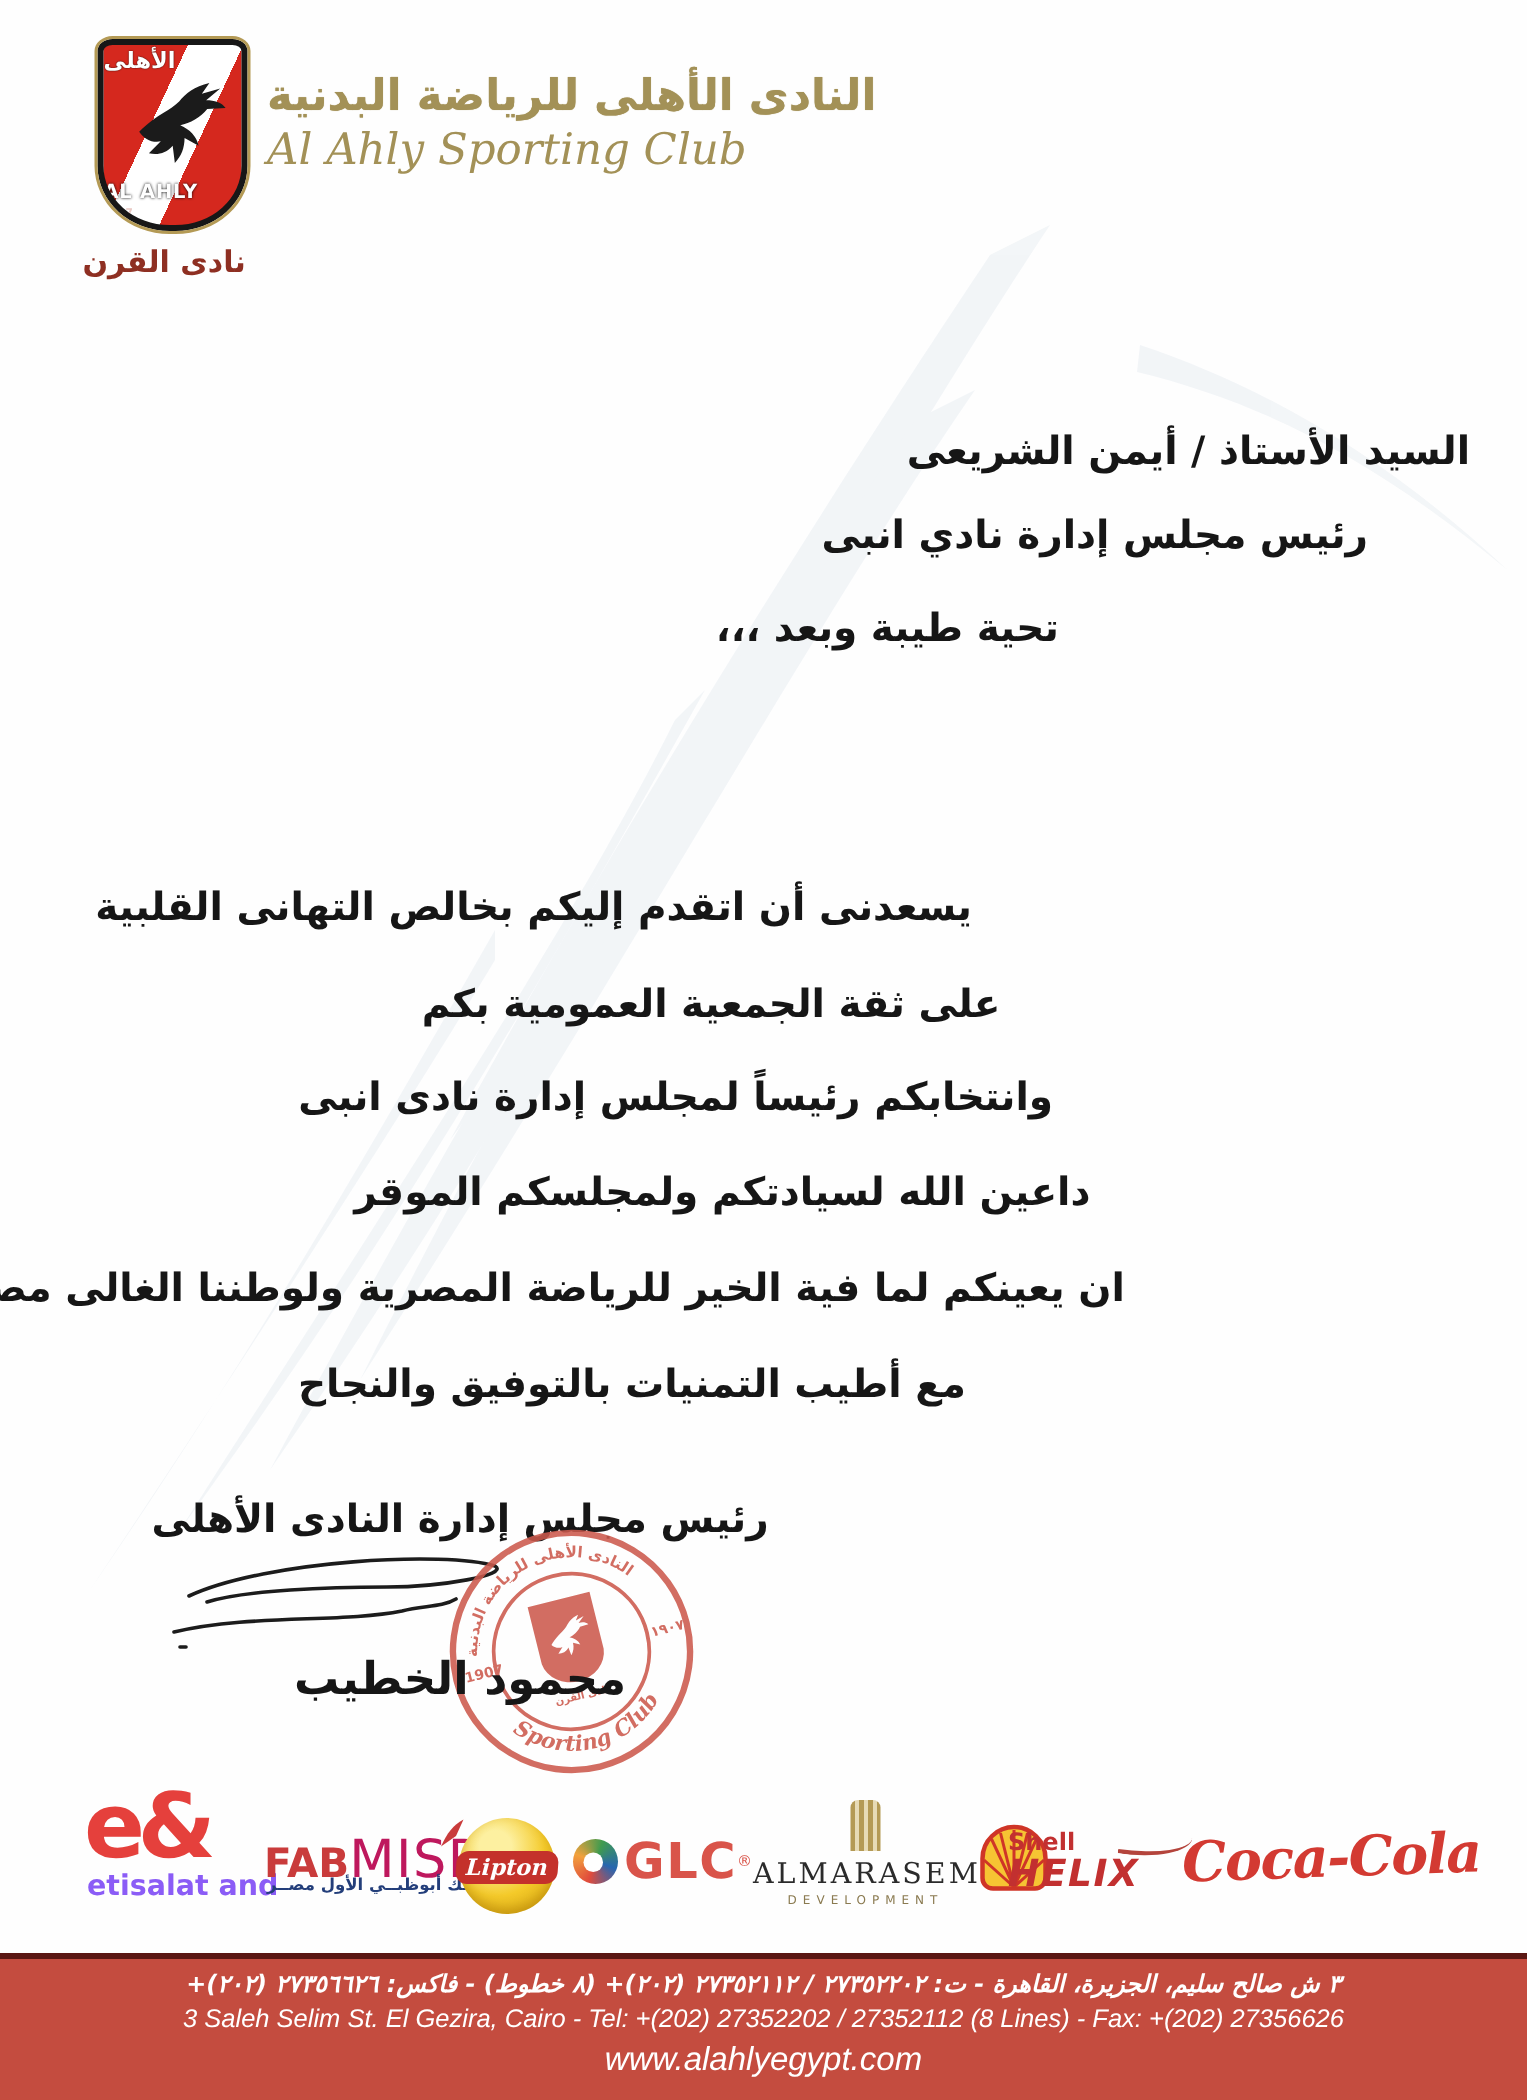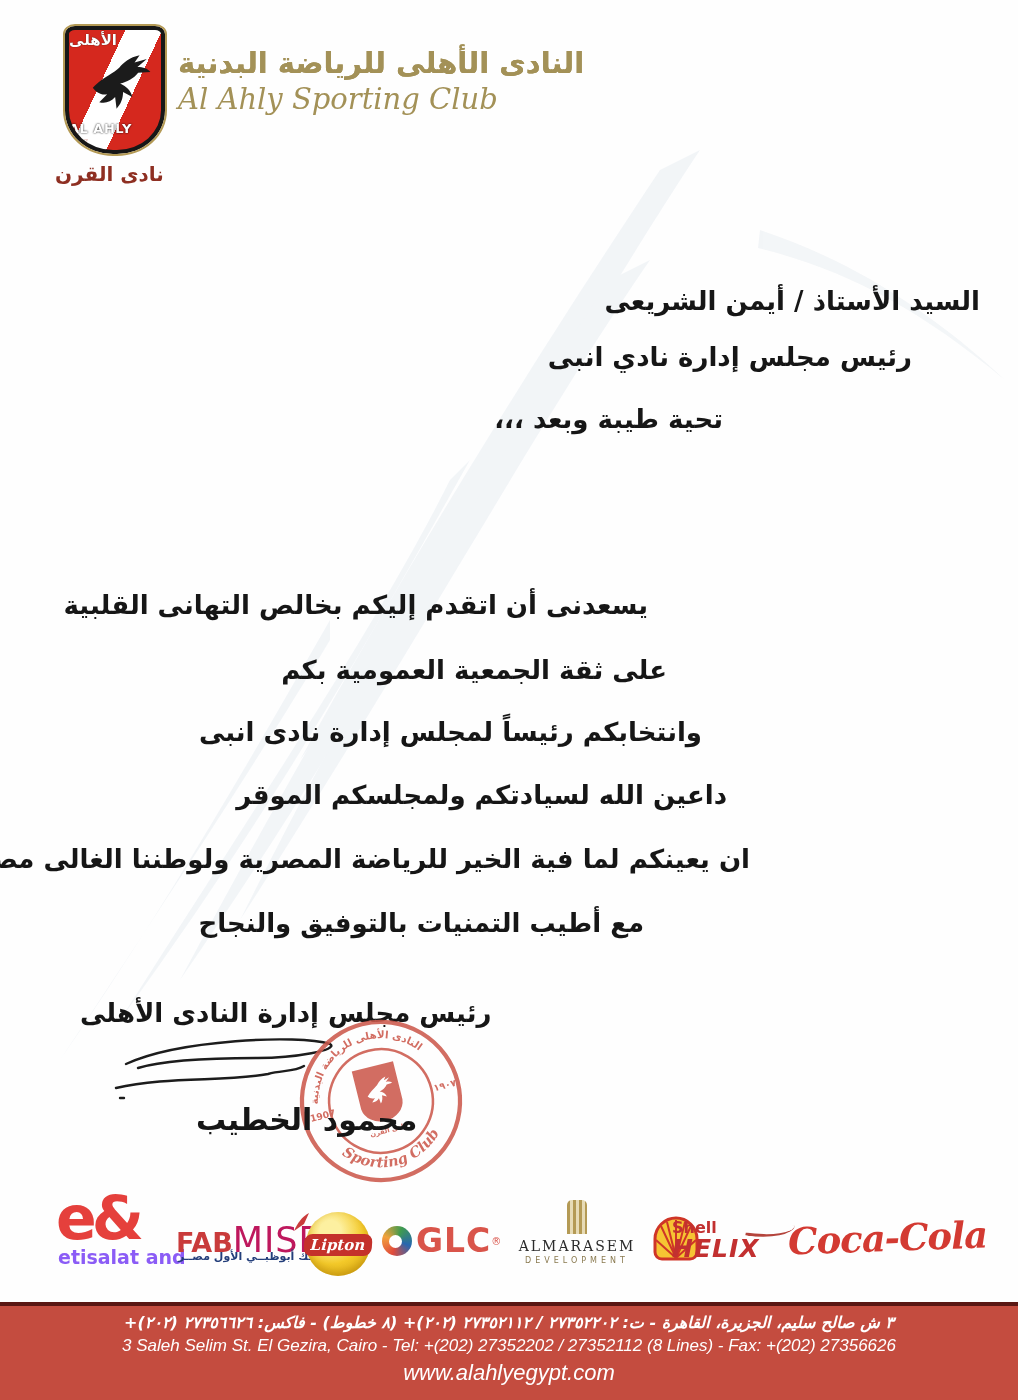--- a/index.html
+++ b/index.html
@@ -33,31 +33,31 @@
     color:#a39157;font-family:"DejaVu Serif","Liberation Serif",serif;
     font-style:italic;font-size:29px;margin-top:2px;white-space:nowrap;
   }
   
   .lline{
     position:absolute;direction:rtl;white-space:nowrap;
     color:#161616;font-size:26px;font-weight:bold;
   }
   .ll-1{top:286px;right:38px;}
   .ll-2{top:342px;right:106px;}
-  .ll-3{top:404px;right:295px;}
+  .ll-3{top:404px;right:312px;}
   .ll-4{top:464px;right:340px;}
   .ll-5{top:526px;right:245px;}
   .ll-6{top:590px;right:370px;}
   .ll-7{top:655px;right:351px;}
   .ll-8{top:717px;right:316px;}
   .ll-9{top:780px;right:291px;}
   .ll-10{top:844px;right:268px;}
   .ll-11{top:908px;right:374px;}
   
-  .sig-title{position:absolute;left:80px;top:998px;direction:rtl;white-space:nowrap;color:#161616;font-size:26px;font-weight:bold;}
+  .sig-title{position:absolute;left:101px;top:998px;direction:rtl;white-space:nowrap;color:#161616;font-size:26px;font-weight:bold;}
   .sig-scribble{position:absolute;left:108px;top:1028px;width:240px;height:85px;}
   .stamp{position:absolute;left:296px;top:1016px;width:170px;height:170px;transform:rotate(-14deg);opacity:.88;}
   .sig-name{position:absolute;left:196px;top:1102px;direction:rtl;white-space:nowrap;color:#161616;font-size:30px;font-weight:bold;}
   
   .sponsors{position:absolute;left:0;top:1186px;width:1018px;height:112px;}
   .sp{position:absolute;}
   .ets-glyph{left:56px;top:6px;color:#e5403c;font-size:60px;font-weight:bold;letter-spacing:-5px;line-height:52px;}
   .ets-label{left:58px;top:60px;color:#8b5cf6;font-size:19px;font-weight:bold;letter-spacing:0;}
   .fab{left:176px;top:34px;white-space:nowrap;}
   .fab .f{color:#c93b3b;font-weight:bold;font-size:27px;}
@@ -72,21 +72,21 @@
   .lipton-band span{color:#fff;font-family:"DejaVu Serif","Liberation Serif",serif;font-style:italic;font-weight:bold;font-size:15px;}
   .glc{left:382px;top:40px;display:flex;align-items:center;}
   .glc-swirl{position:relative;width:30px;height:30px;border-radius:50%;
     background:conic-gradient(from 200deg,#e04b3c,#f2a13c,#3f9b4f,#2766b0,#e04b3c);}
   .glc-swirl i{position:absolute;left:7px;top:9px;width:13px;height:13px;border-radius:50%;background:#fff;}
   .glc-text{color:#d9544a;font-size:33px;font-weight:bold;margin-left:4px;letter-spacing:1px;line-height:30px;}
   .glc-reg{color:#d9544a;font-size:10px;vertical-align:top;}
   .alm{left:502px;top:14px;width:150px;text-align:center;}
   .alm-icon{width:20px;height:34px;margin:0 auto;border-radius:5px 5px 0 0;
     background:repeating-linear-gradient(90deg,#b49a55 0 3px,#e7dbb6 3px 6px);}
-  .alm-label{margin-top:4px;color:#2b2b2b;font-family:"DejaVu Serif","Liberation Serif",serif;font-size:14px;letter-spacing:2px;}
+  .alm-label{margin-top:4px;color:#2b2b2b;font-family:"DejaVu Serif","Liberation Serif",serif;font-size:19px;letter-spacing:2px;}
   .alm-sub{margin-top:2px;color:#8a7a50;font-size:8px;letter-spacing:4px;}
   .shell-pecten{left:652px;top:30px;width:48px;height:46px;}
   .shell-text{left:672px;top:34px;line-height:1;}
   .shell-l1{color:#c23030;font-size:16px;font-weight:bold;}
   .shell-l2{color:#c23030;font-size:25px;font-weight:bold;letter-spacing:1px;font-style:italic;}
   .shell-swoosh{position:absolute;left:746px;top:36px;width:48px;height:14px;border-bottom:3px solid #b4443c;border-radius:0 0 100% 0;transform:rotate(8deg);}
   .coke{left:788px;top:30px;color:#d33a32;font-family:"DejaVu Serif","Liberation Serif",serif;
     font-style:italic;font-weight:bold;font-size:37px;letter-spacing:-1px;transform:rotate(-2deg);}
   
   .footer{position:absolute;left:0;top:1302px;width:1018px;height:98px;background:#c44c3f;border-top:4px solid #5a1713;box-sizing:border-box;}

